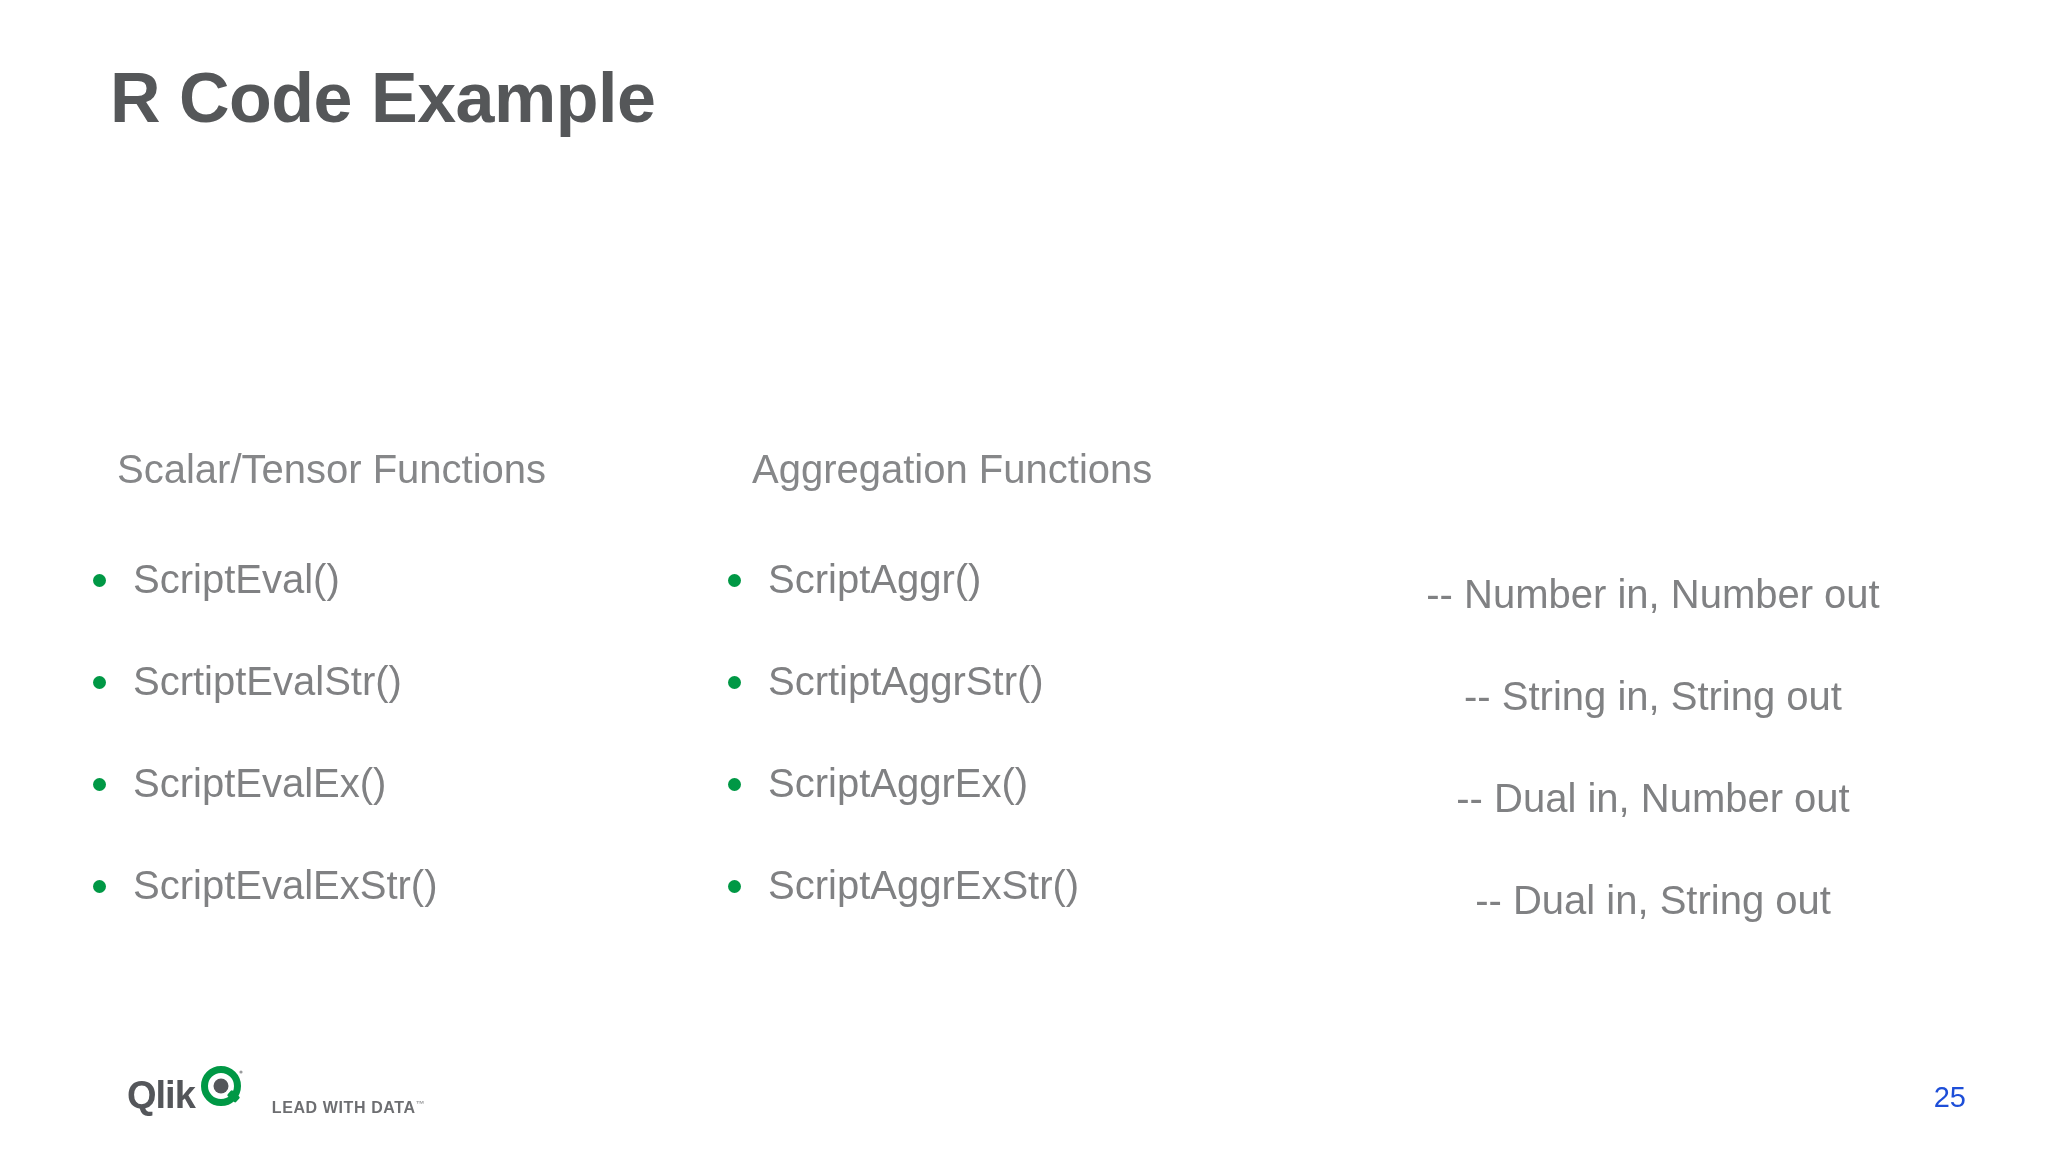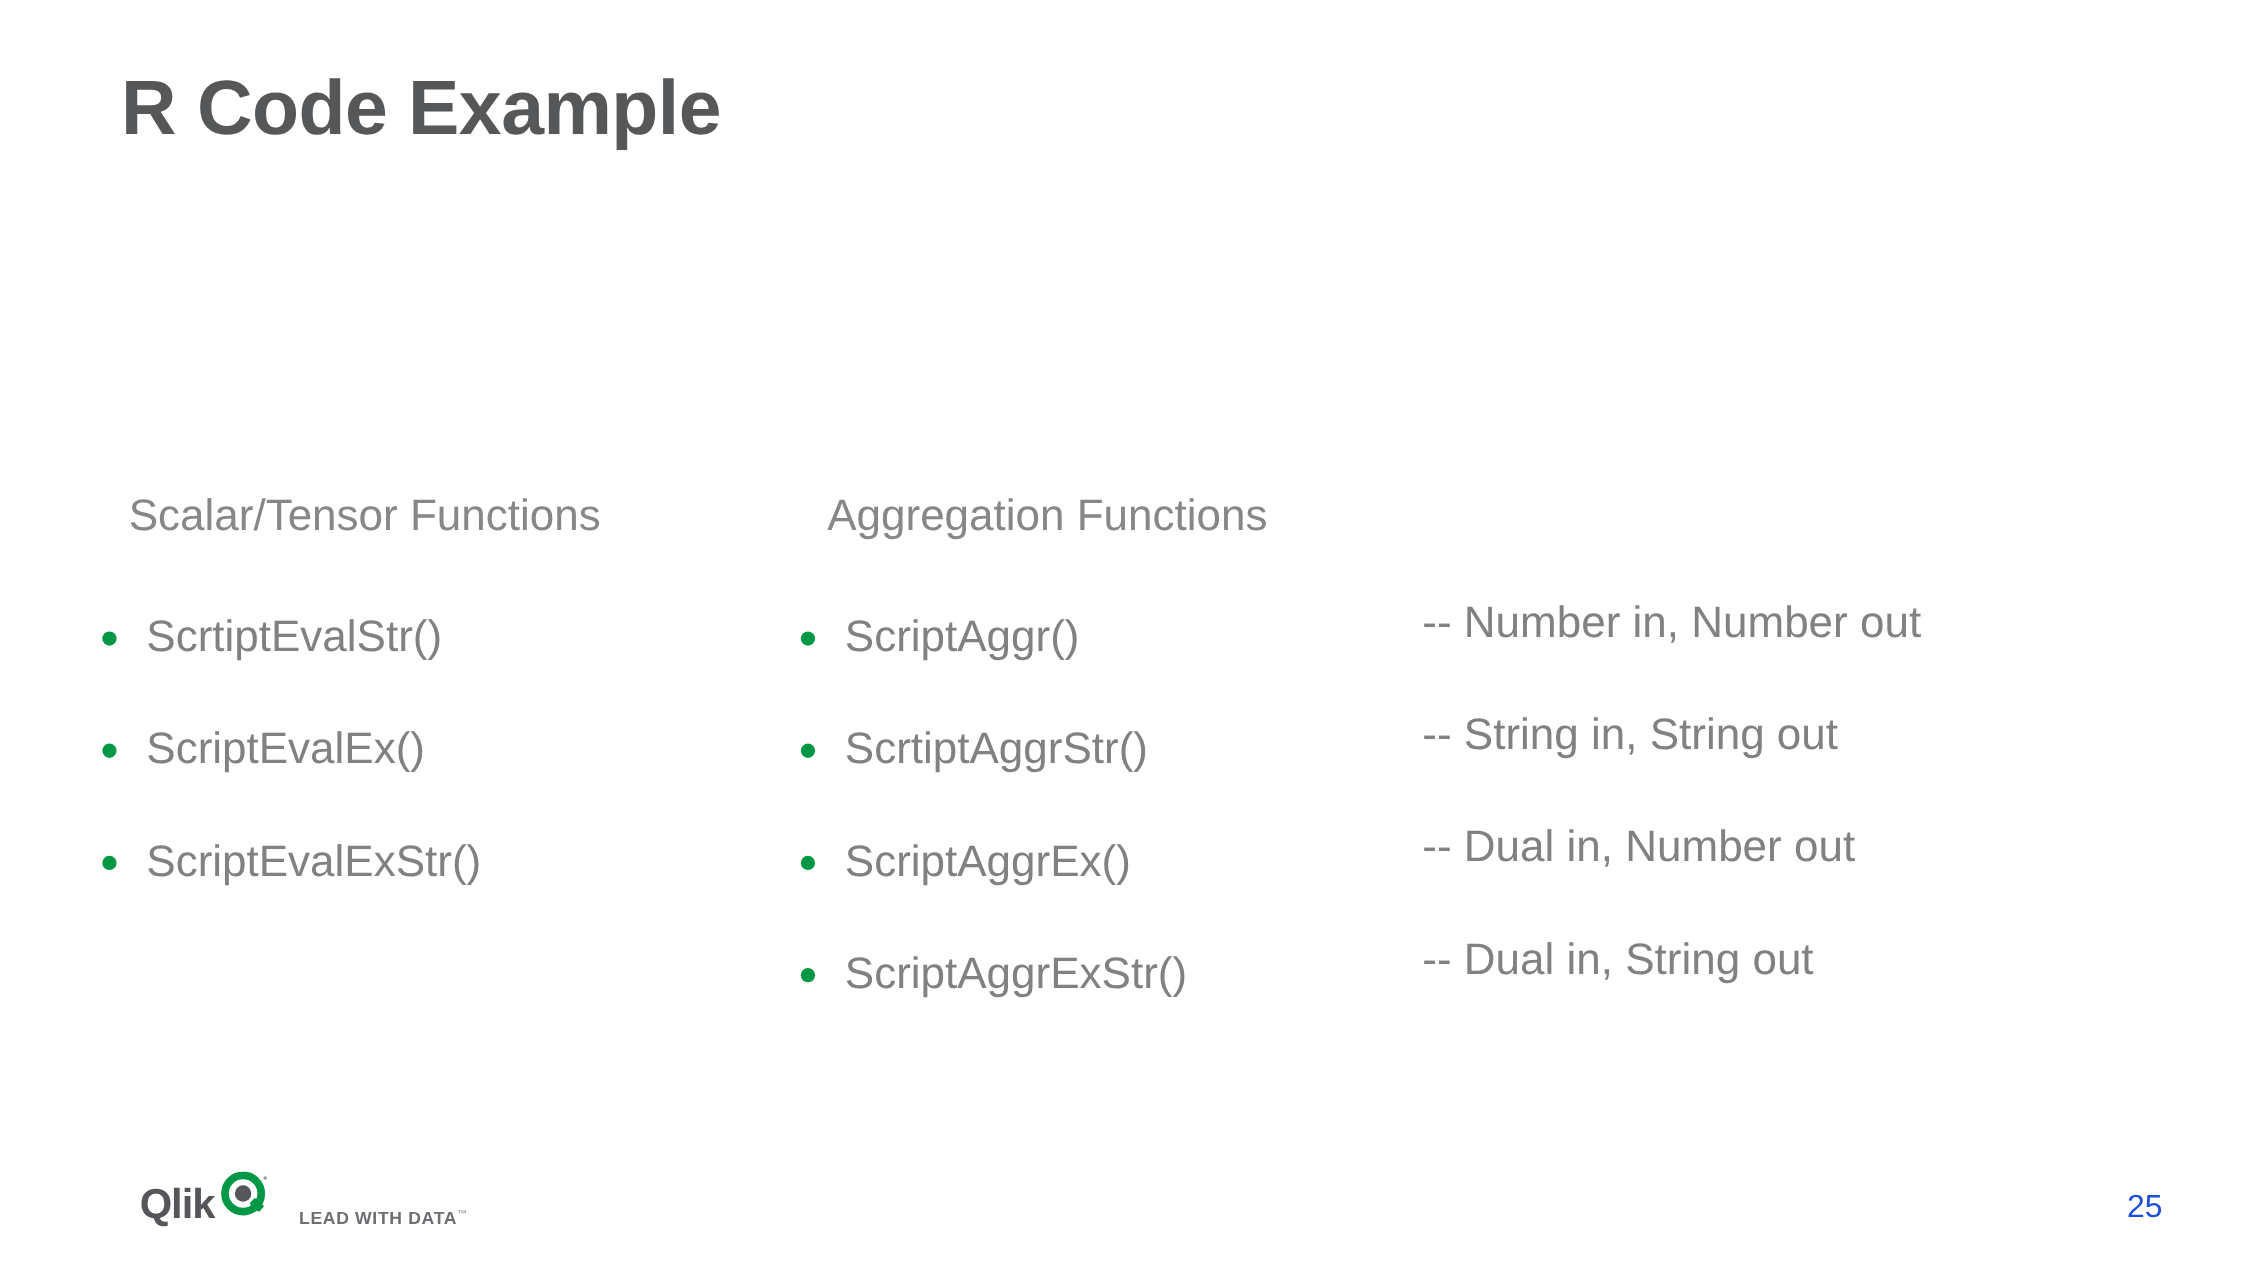--- a/index.html
+++ b/index.html
@@ -89,26 +89,27 @@
     margin-left: 27px;
     font-size: 40px;
     color: #808183;
     line-height: 1.2;
     white-space: nowrap;
   }
 
   
   .note-list {
     position: absolute;
-    top: 542px;
+    top: 570px;
     left: 0;
     width: 100%;
     list-style: none;
     margin: 0;
     padding: 0;
+    text-align: center;
   }
   .note-row {
     height: 102px;
   }
   .note-label {
     font-size: 40px;
     color: #808183;
     line-height: 1.2;
     white-space: nowrap;
   }
@@ -164,20 +165,24 @@
 
 <div id="slide">
 
   <div id="slide-title">R Code Example</div>
 
   <div id="content">
 
     <div class="col" id="col-scalar">
       <div class="col-header">Scalar/Tensor Functions</div>
       <ul class="item-list">
+        <li class="item-row">
+          <span class="bullet"></span>
+          <span class="item-label">ScriptEval()</span>
+        </li>
         <li class="item-row">
           <span class="bullet"></span>
           <span class="item-label">ScrtiptEvalStr()</span>
         </li>
         <li class="item-row">
           <span class="bullet"></span>
           <span class="item-label">ScriptEvalEx()</span>
         </li>
         <li class="item-row">
           <span class="bullet"></span>

